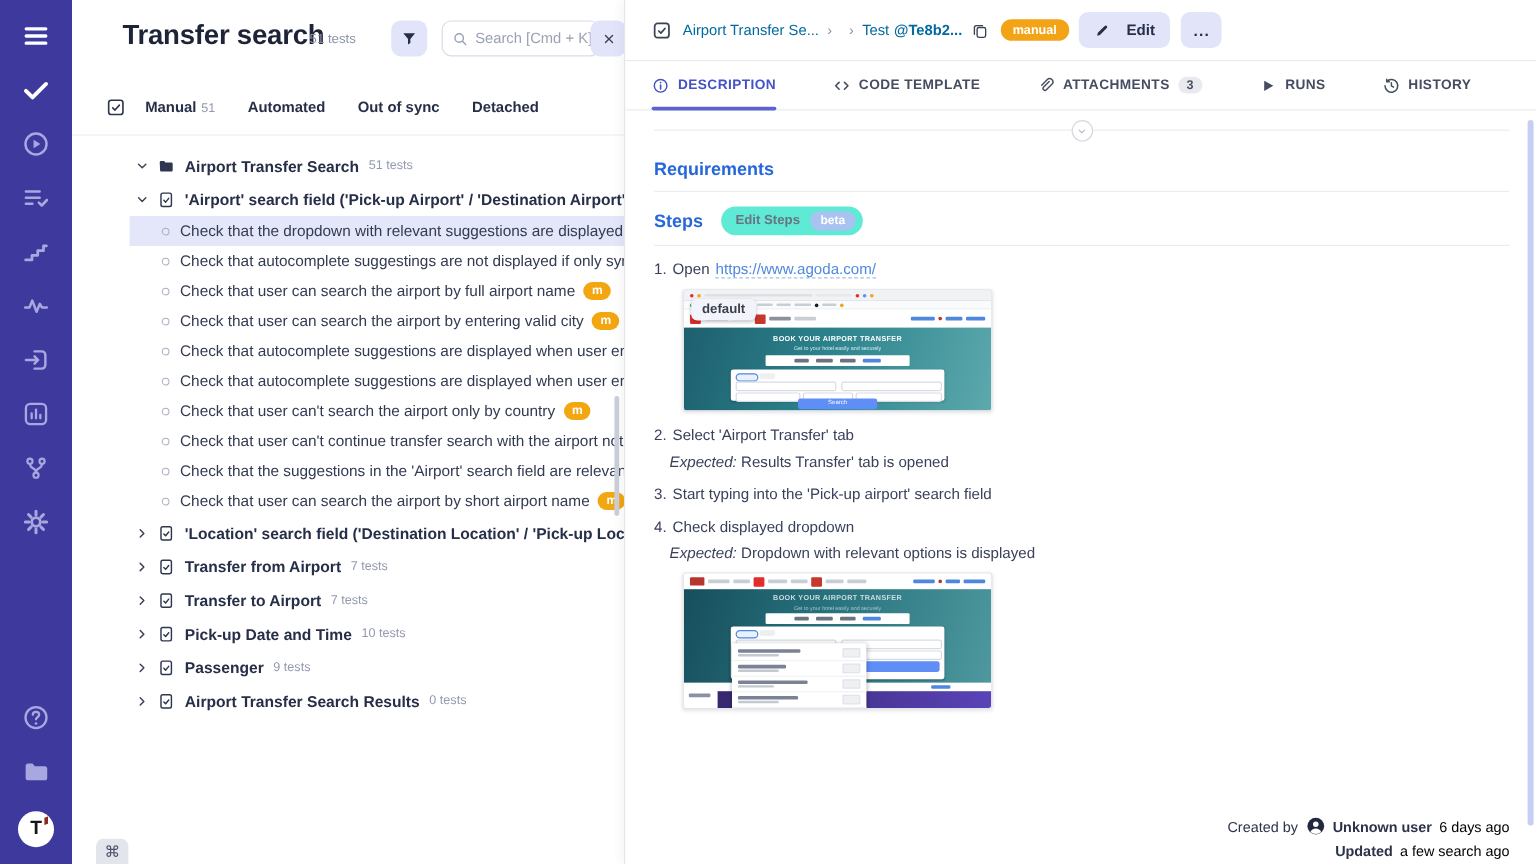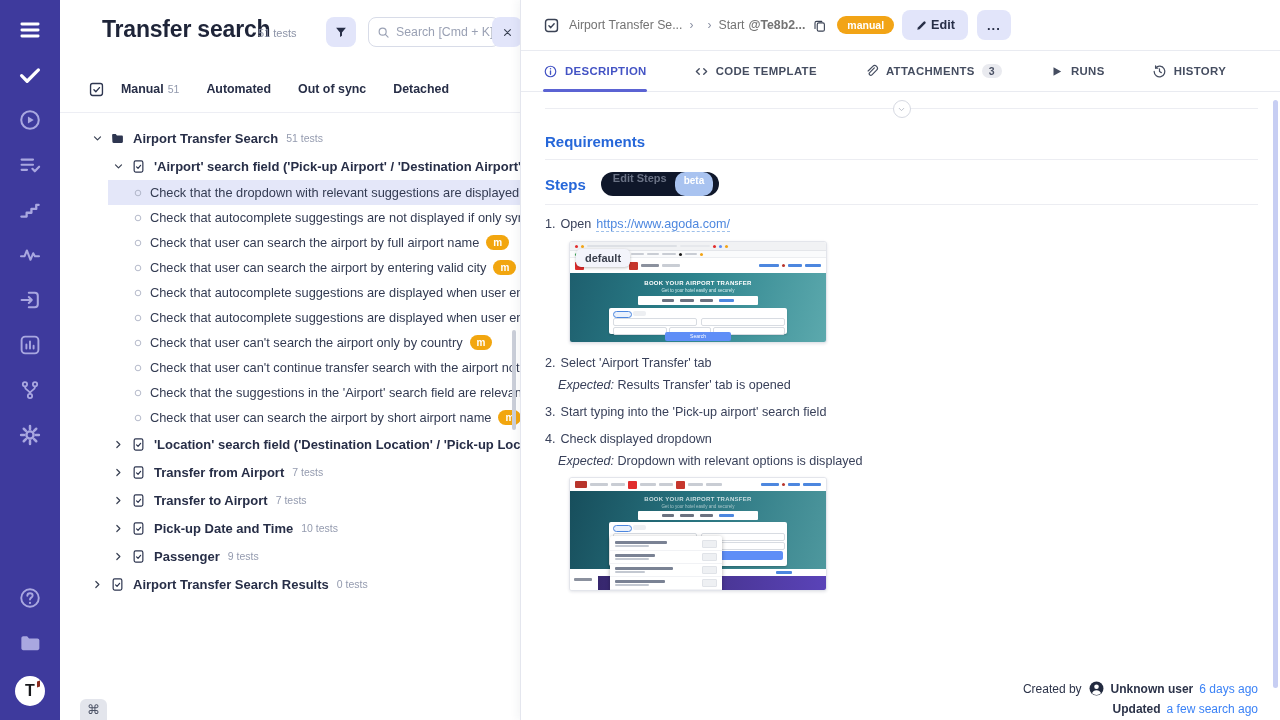--- a/index.html
+++ b/index.html
@@ -34,21 +34,21 @@
   .lp-tabs{display:flex;align-items:center;height:46px;padding-left:28px;border-bottom:1px solid #EDEEF4;gap:0}
   .selall{width:17px;height:17px;color:#2E3650;margin-right:16px;cursor:pointer}
   .selall svg{width:100%;height:100%}
   .lp-tab{display:flex;align-items:baseline;gap:4px;margin-right:27px;cursor:pointer}
   .lp-tab .lbl{font-size:12.4px;font-weight:700;color:#272E47}
   .lp-tab .cnt{font-size:10.5px;color:#9299AD}
   .tree{padding-top:11px;position:relative}
   .tree-row{display:flex;align-items:center;white-space:nowrap;overflow:hidden;cursor:pointer}
   .tree-row.folder,.tree-row.suite{height:28px;font-weight:700;font-size:13px;color:#272E47}
   .tree-row.case{height:25px;font-weight:400;font-size:12.8px;color:#333B52}
-  .lvl0{padding-left:32px}
+  .lvl0{padding-left:53px}
   .lvl1{padding-left:53px}
   .tree-row.case.lvl2{margin-left:48px;padding-left:25px}
   .tree-row.selected{background:#E4E7F9}
   .chev{width:11px;height:11px;color:#3A4254;margin-right:7px;flex:none}
   .chev svg{width:100%;height:100%}
   .node-ic{width:15px;height:15px;color:#2E3650;margin-right:8px;flex:none}
   .node-ic svg{width:100%;height:100%}
   .bullet{width:10px;height:10px;color:#A8AEC0;margin-right:7px;flex:none}
   .bullet svg{width:100%;height:100%}
   .t-count{font-size:10.5px;color:#949BAF;font-weight:400;margin-left:8px;flex:none}
@@ -56,49 +56,49 @@
            padding:1px 7px;margin-left:7px;flex:none;line-height:13px}
   .cmd-btn{position:absolute;left:20px;bottom:0;width:27px;height:21px;background:#E3E5EC;border-radius:6px 6px 0 0;
            display:flex;align-items:center;justify-content:center;color:#4A5164;font-size:13px;cursor:pointer}
   .lp-scrollbar{position:absolute;right:4px;top:330px;width:4px;height:100px;background:#CBCFD9;border-radius:2px;cursor:pointer}
   
   #detail{position:fixed;left:520px;top:0;width:760px;height:720px;background:#fff;box-sizing:border-box;
           border-left:1px solid #E4E6EE;box-shadow:-3px 0 8px rgba(40,50,80,.05);z-index:20}
   .dp-header{height:50px;display:flex;align-items:center;padding:0 12px 0 22px;border-bottom:1px solid #E9EBF1}
   .bc-icon{width:17px;height:17px;color:#3A4254;margin-right:9px;flex:none}
   .bc-icon svg{width:100%;height:100%}
-  .crumb{font-size:12.3px;color:#737373;white-space:nowrap}
+  .crumb{font-size:12.3px;color:#0369a1;white-space:nowrap}
   .crumb-sep{font-size:12px;color:#8A90A3;margin:0 7px}
   .crumb-id{font-weight:700}
   .copy-ic{width:15px;height:15px;color:#3A4254;margin-left:7px;flex:none;cursor:pointer}
   .copy-ic svg{width:100%;height:100%}
   .badge-manual{background:#F2A416;color:#fff;font-size:10.5px;font-weight:700;padding:3px 10px;border-radius:10px;
                 margin:0 6px 0 10px;flex:none}
   .hdr-actions{display:flex;align-items:center;gap:9px;margin-left:2px}
   .btn-lav{background:#E2E5FA;border-radius:8px;height:30px;display:flex;align-items:center;justify-content:center;
            color:#272E47;cursor:pointer;flex:none}
-  .edit-btn{padding:0 13px;gap:3px;font-size:12.6px;font-weight:700}
+  .edit-btn{padding:0 13px;gap:14px;font-size:12.6px;font-weight:700}
   .edit-btn svg{width:13px;height:13px}
   .icon-btn{width:34px;font-size:13px;font-weight:800;letter-spacing:1px}
   .dp-tabs{height:40px;display:flex;align-items:stretch;padding-left:22px;border-bottom:1px solid #E9EBF1}
   .dp-tab{display:flex;align-items:center;gap:7px;margin-right:47px;font-size:11.4px;font-weight:700;letter-spacing:.35px;
           color:#454D60;position:relative;cursor:pointer;white-space:nowrap}
   .dp-tab svg{width:15px;height:15px}
   .dp-tab.active{color:#4353C4}
   .dp-tab.active::after{content:"";position:absolute;left:0;right:0;bottom:-1px;height:3px;background:#5B63D3;border-radius:2px}
   .tab-cnt{background:#E9EAEF;color:#4A5164;border-radius:8px;font-size:10.5px;padding:1px 7px;font-weight:700}
   .dp-content{position:relative;height:628px;padding:10px 22px 0 24px;box-sizing:content-box;overflow:hidden}
   .sec-h{color:#2667D9;font-size:15px;font-weight:700;margin:8px 0 9px}
   .divider{border-top:1px solid #ECEDF2;position:relative;margin:6px 0}
   .div-toggle{position:absolute;left:50%;top:-9px;transform:translateX(-50%);width:16px;height:16px;border:1px solid #D6D9E2;
               background:#fff;border-radius:50%;color:#B6BAC6;display:flex;align-items:center;justify-content:center;cursor:pointer}
   .div-toggle svg{width:9px;height:9px}
   .steps-head{display:flex;align-items:center;gap:15px;margin:12px 0 8px}
   .steps-head .sec-h{margin:0}
-  .edit-steps{background:#0f172a;border-radius:13px;height:24px;padding:0 6px 0 12px;display:flex;gap:8px;
+  .edit-steps{background:#5eead4;border-radius:13px;height:24px;padding:0 6px 0 12px;display:flex;align-items:center;gap:8px;
               font-size:11px;color:#6A7285;font-weight:700;cursor:pointer}
   .beta{background:#A9C3F0;color:#fff;border-radius:10px;font-size:10px;font-weight:700;padding:2.5px 9px}
   .steps{margin-top:12px;font-size:12.6px;color:#39415A}
   .step{margin-bottom:13px}
   .step-line{display:flex;gap:5px}
   .expected{margin:8px 0 0 13px}
   .expected em{font-style:italic}
   .link{color:#4D87DF;text-decoration:none;border-bottom:1px dashed #9FC0EA;cursor:pointer}
   .shot{border:1px solid #E3E5EB;border-radius:3px;margin:9px 0 6px 24px;width:256px;overflow:hidden;position:relative;
         box-shadow:0 1px 3px rgba(30,40,70,.12);cursor:pointer;background:#fff}
@@ -130,21 +130,21 @@
   .dd-l .b{width:34px;height:2px;background:#C3C8D1;border-radius:1px}
   .dd-chip{width:13px;height:6px;background:#EEF0F3;border:1px solid #E0E3E8;border-radius:1px}
   .s2-bottom{height:21px;background:#fff;position:relative}
   .s2-banner{position:absolute;left:28px;right:0;top:7px;bottom:0;background:linear-gradient(90deg,#37276E,#5A43B8)}
   .s2-banner i{position:absolute;left:46px;top:3px;width:26px;height:8px;background:#7E68D6;border-radius:1px}
   .dp-footer{position:absolute;right:22px;bottom:14px;text-align:right;font-size:12px;color:#2C3349}
   .f-row{display:flex;align-items:center;justify-content:flex-end;gap:6px;margin-bottom:5px}
   .f-user-ic{width:17px;height:17px;color:#222A3F}
   .f-user-ic svg{width:100%;height:100%}
   .bold{font-weight:700}
-  .dim{color:#3b82f6}
+  .dim{color:#000000}
   .dp-scrollbar{position:absolute;right:2px;top:100px;width:5px;height:588px;background:#C7CEF3;border-radius:3px;cursor:pointer}
 </style>
 </head>
 <body>
 
 <nav id="rail">
     <span class="rail-item bright">
       <svg viewBox="0 0 20 20">
         <path d="M3.2 5h13.6M3.2 10h13.6M3.2 15h13.6" stroke="currentColor" stroke-width="2.3" stroke-linecap="round"></path>
       </svg>
@@ -474,21 +474,21 @@
   <header class="dp-header">
     <span class="bc-icon">
       <svg viewBox="0 0 20 20">
           <rect x="3" y="3" width="14" height="14" rx="3" stroke="currentColor" stroke-width="1.7" fill="none"></rect>
           <path d="M7 10.4l2.1 2.1 4-4.6" stroke="currentColor" stroke-width="1.7" fill="none" stroke-linecap="round" stroke-linejoin="round"></path>
         </svg>
     </span>
     <span class="crumb">Airport Transfer Se...</span>
     <span class="crumb-sep">›</span>
     <span class="crumb-sep">›</span>
-    <span class="crumb">Start</span>
+    <span class="crumb">Test</span>
     <span class="crumb crumb-id" style="margin-left:4px">@Te8b2...</span>
     <span class="copy-ic">
       <svg viewBox="0 0 20 20">
           <rect x="7" y="6.5" width="9.5" height="11" rx="2" stroke="currentColor" stroke-width="1.5" fill="none"></rect>
           <path d="M13 4.5H6.2A2.2 2.2 0 0 0 4 6.7v7.3" stroke="currentColor" stroke-width="1.5" fill="none" stroke-linecap="round"></path>
         </svg>
     </span>
     <span class="badge-manual">manual</span>
     <span class="hdr-actions">
       <span class="btn-lav edit-btn">

